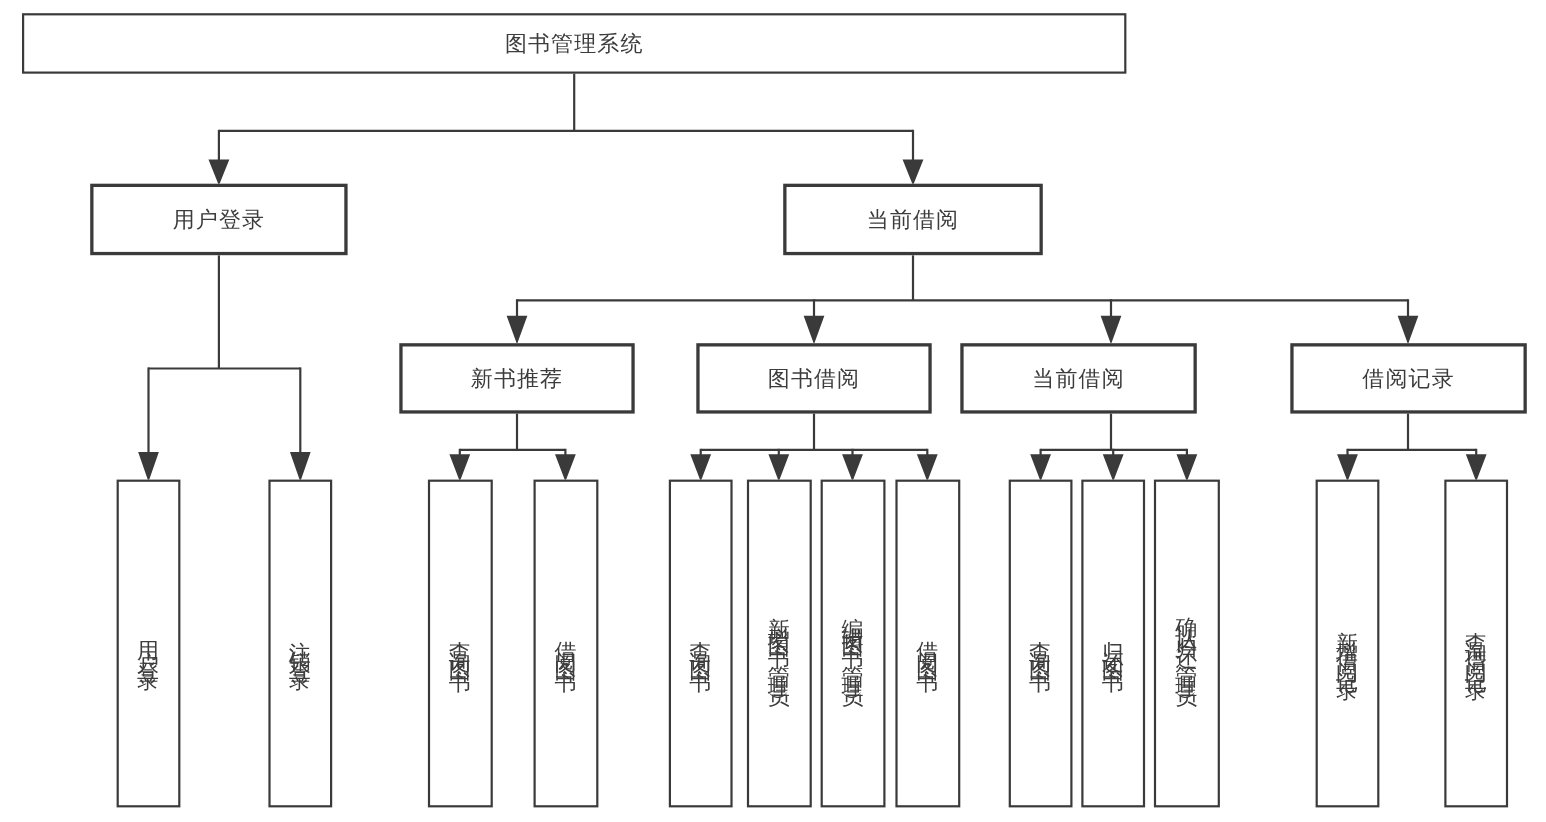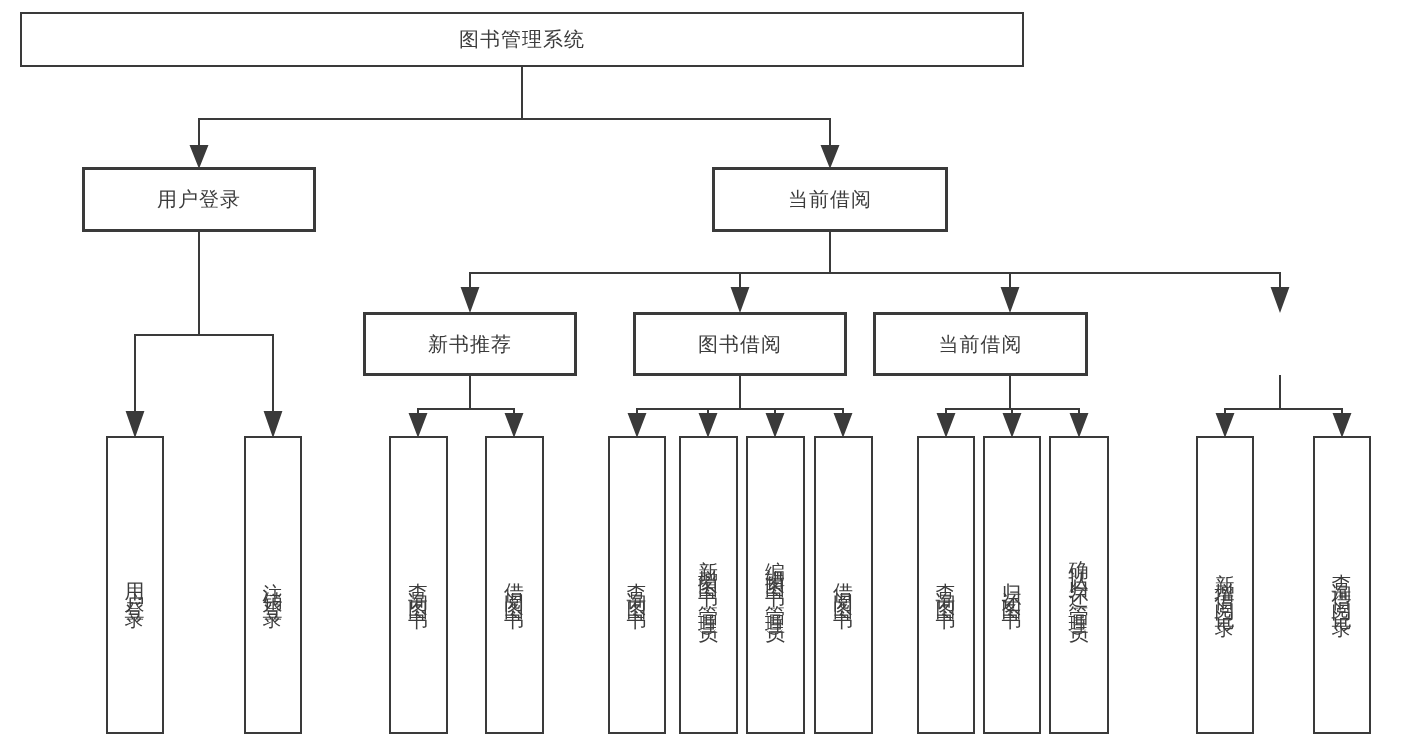--- a/index.html
+++ b/index.html
@@ -131,20 +131,21 @@
   </svg>
 
   <div class="node h-node b2" style="left:20px; top:12px; width:1004px; height:55px;">图书管理系统</div>
 
   <div class="node h-node b3" style="left:82px; top:167px; width:234px; height:65px;">用户登录</div>
   <div class="node h-node b3" style="left:712px; top:167px; width:236px; height:65px;">当前借阅</div>
 
   <div class="node h-node b3" style="left:633px; top:312px; width:214px; height:64px;">图书借阅</div>
   <div class="node h-node b3" style="left:363px; top:312px; width:214px; height:64px;">新书推荐</div>
   <div class="node h-node b3" style="left:873px; top:312px; width:215px; height:64px;">当前借阅</div>
+  <div class="node h-node b3" style="left:1173px; top:312px; width:215px; height:64px;">借阅记录</div>
 
   <div class="node v-node b2" style="left:106px; top:436px; width:58px; height:298px;">用户登录</div>
   <div class="node v-node b2" style="left:244px; top:436px; width:58px; height:298px;">注销登录</div>
 
   <div class="node v-node b2" style="left:389px; top:436px; width:59px; height:298px;">查询图书</div>
   <div class="node v-node b2" style="left:485px; top:436px; width:59px; height:298px;">借阅图书</div>
 
   <div class="node v-node b2" style="left:608px; top:436px; width:58px; height:298px;">查询图书</div>
   <div class="node v-node b2" style="left:679px; top:436px; width:59px; height:298px;">新增图书（管理员）</div>
   <div class="node v-node b2" style="left:746px; top:436px; width:59px; height:298px;">编辑图书（管理员）</div>

